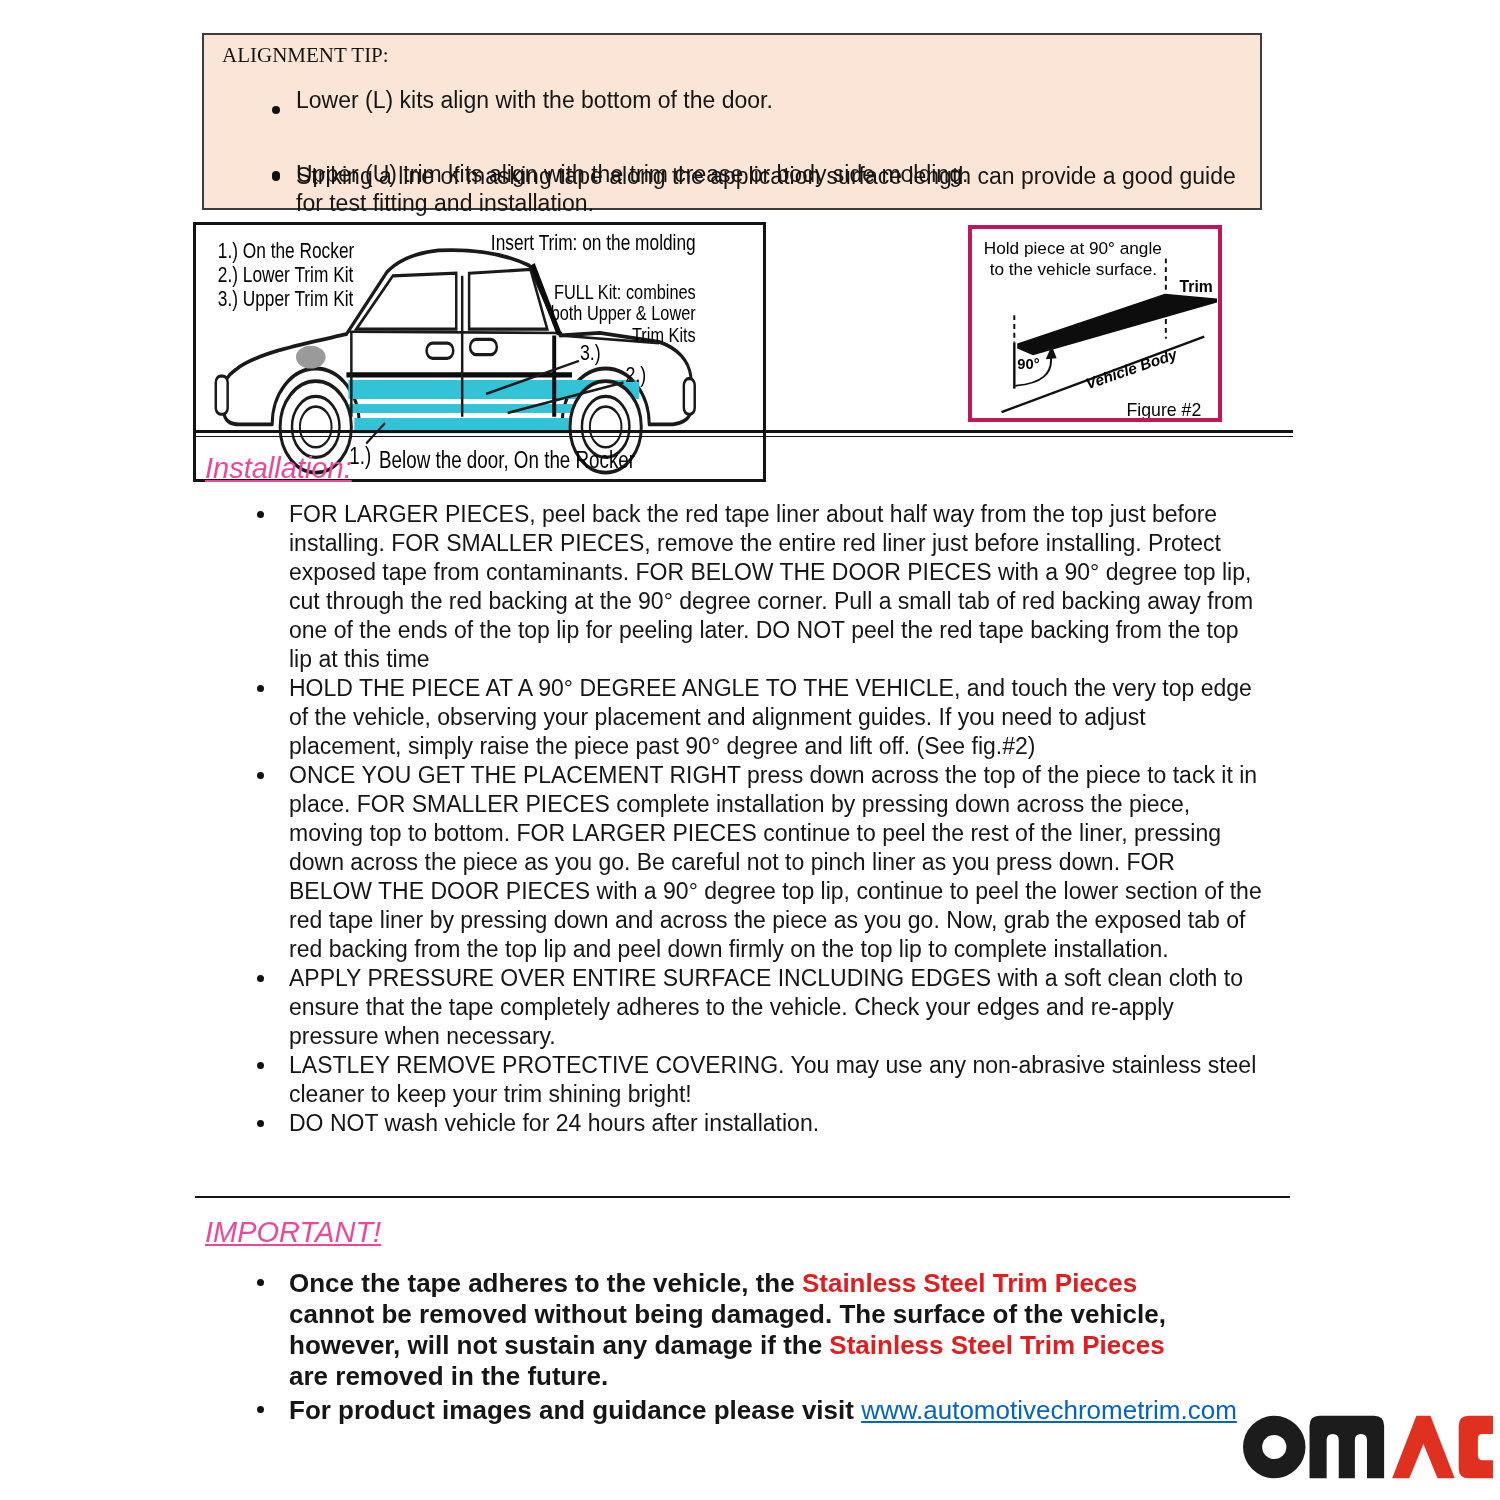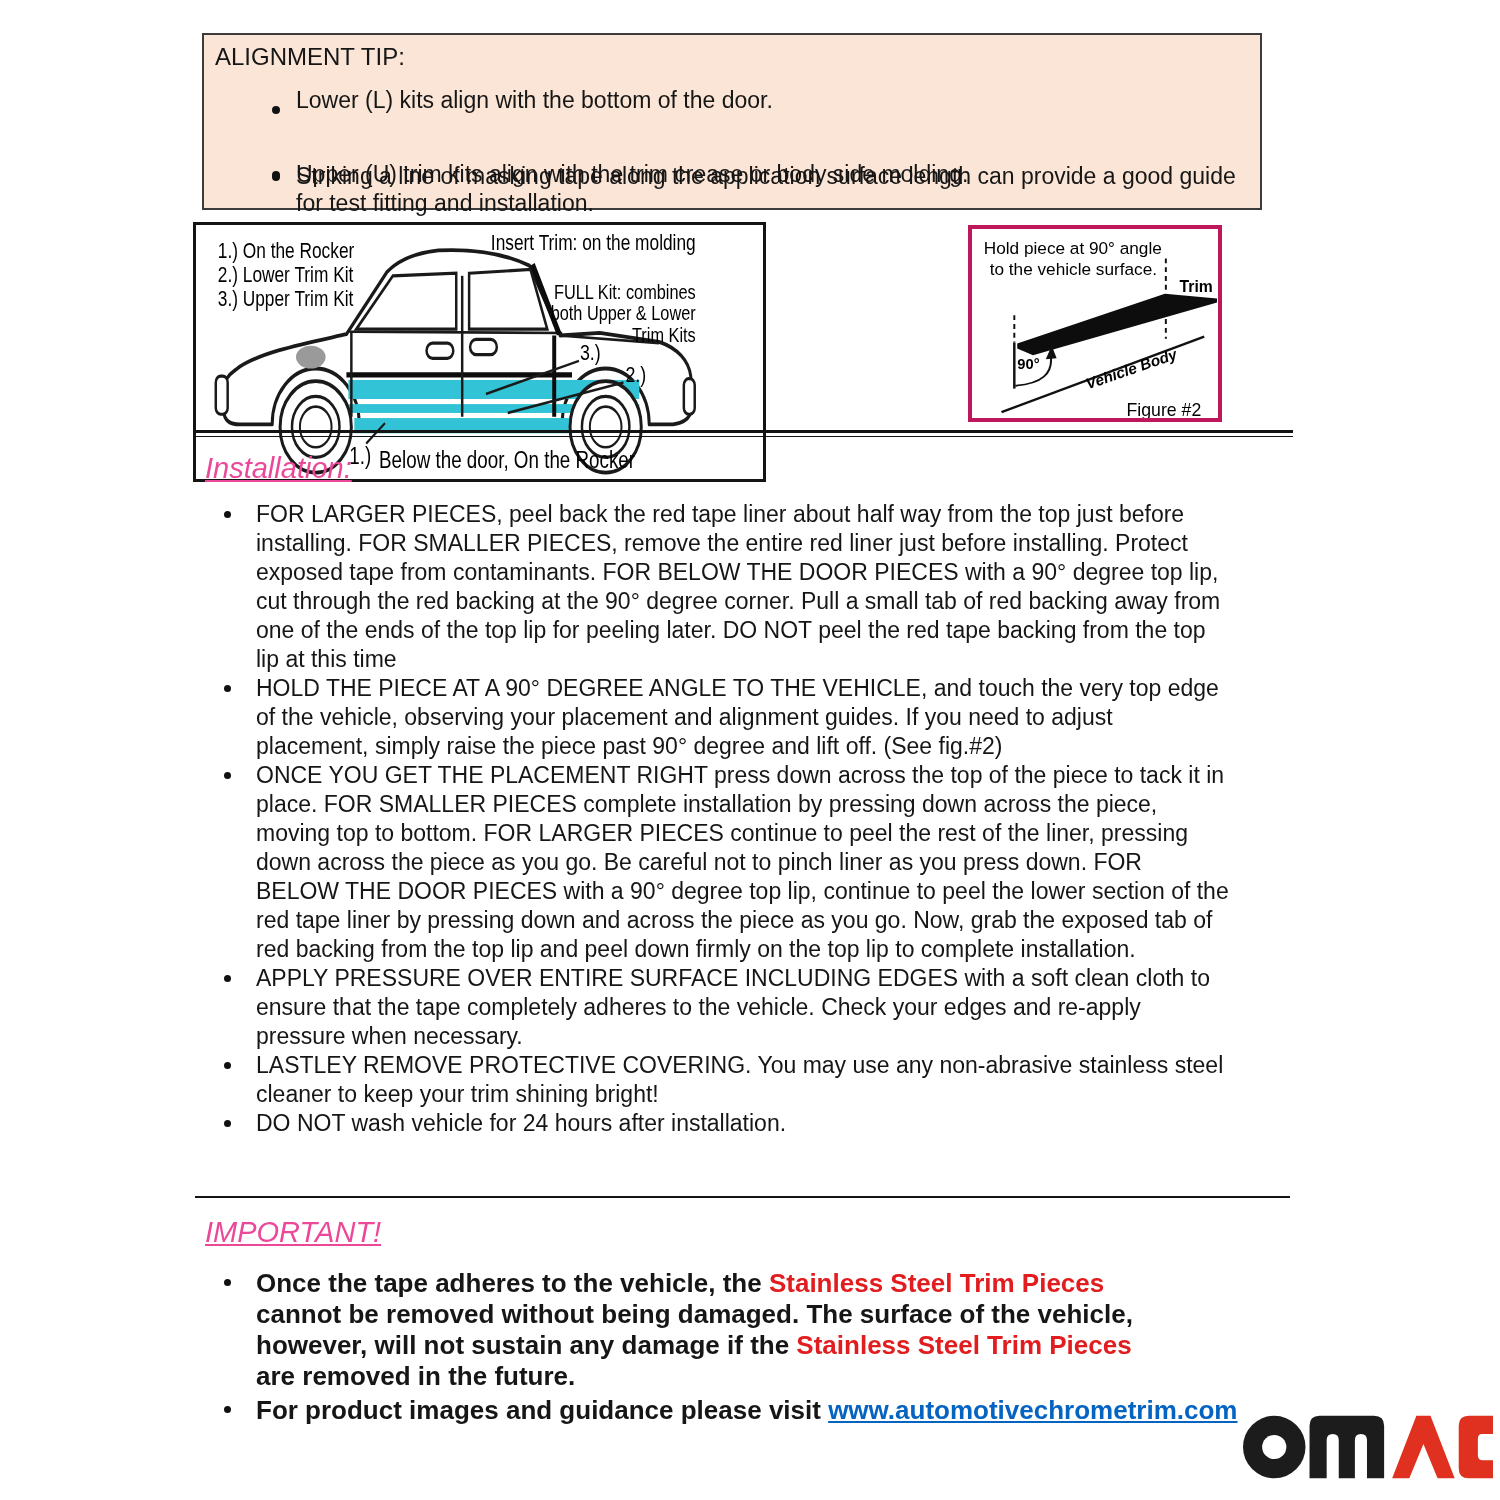--- a/index.html
+++ b/index.html
@@ -2,21 +2,21 @@
 <html><head>
 <meta charset="utf-8">
 <style>
   html,body{margin:0;padding:0;background:#ffffff;}
   #canvas{position:relative;width:1500px;height:1500px;background:#ffffff;overflow:hidden;
           font-family:"Liberation Sans","DejaVu Sans",sans-serif;color:#161616;}
 
   
   #tip-box{position:absolute;left:202px;top:33px;width:1060px;height:177px;
            background:#fbe5d6;border:2px solid #3c3c3c;box-sizing:border-box;}
-  #tip-title{position:absolute;left:11px;top:8px;font-size:24px;}
+  #tip-title{position:absolute;left:18px;top:8px;font-size:21px;font-family:Liberation Serif, serif;}
   .tip-row{position:absolute;left:68px;display:flex;}
   .tip-row .dot{width:8px;height:8px;border-radius:50%;background:#111;margin:10px 16px 0 0;flex:none;}
   .tip-row .txt{font-size:23px;line-height:27px;width:962px;}
 
   
   #car-box{position:absolute;left:193px;top:222px;width:573px;height:260px;
            border:3px solid #141414;box-sizing:border-box;background:#fff;}
   #car-box svg{position:absolute;left:0;top:0;width:100%;height:100%;}
   #fig2-box{position:absolute;left:968px;top:225px;width:254px;height:197px;
             border:4px solid #be185d;box-sizing:border-box;background:#fff;}
@@ -24,32 +24,32 @@
   #figure-rule{position:absolute;left:193px;top:430px;width:1100px;height:3px;background:#141414;}
   #figure-rule2{position:absolute;left:193px;top:436px;width:1100px;height:1px;background:#141414;}
 
   
   .sec-heading{position:absolute;left:205px;font-style:italic;font-size:29px;
                text-decoration:underline;color:#ec4899;}
   #installation-heading{top:452px;}
   #important-heading{top:1216px;}
 
   
-  .blist{position:absolute;left:224px;list-style:none;margin:0;padding:0;}
+  .blist{position:absolute;left:257px;list-style:none;margin:0;padding:0;}
   #installation-list{top:500px;width:1010px;}
   .blist li{display:flex;}
   .blist .dot{width:7px;height:7px;border-radius:50%;background:#111;margin:11px 25px 0 0;flex:none;}
   #installation-list .txt{font-size:23px;line-height:29px;width:975px;}
 
   #important-list{top:1268px;width:960px;}
   #important-list .txt{font-size:26px;line-height:31px;width:905px;font-weight:bold;}
   #important-list li+li{margin-top:3px;}
   #important-list .nowrap{white-space:nowrap;}
   .red-em{font-weight:bold;}
-  a.doc-link{font-weight:bold;text-decoration:underline;cursor:pointer;}
+  a.doc-link{font-weight:normal;text-decoration:underline;cursor:pointer;}
 
   #divider{position:absolute;left:195px;top:1196px;width:1095px;height:2px;background:#141414;}
 
   
   #omac-logo{position:absolute;left:1243px;top:1406px;width:252px;height:76px;}
 
   svg text{font-family:"Liberation Sans","DejaVu Sans",sans-serif;}
 </style>
 </head>
 <body>

